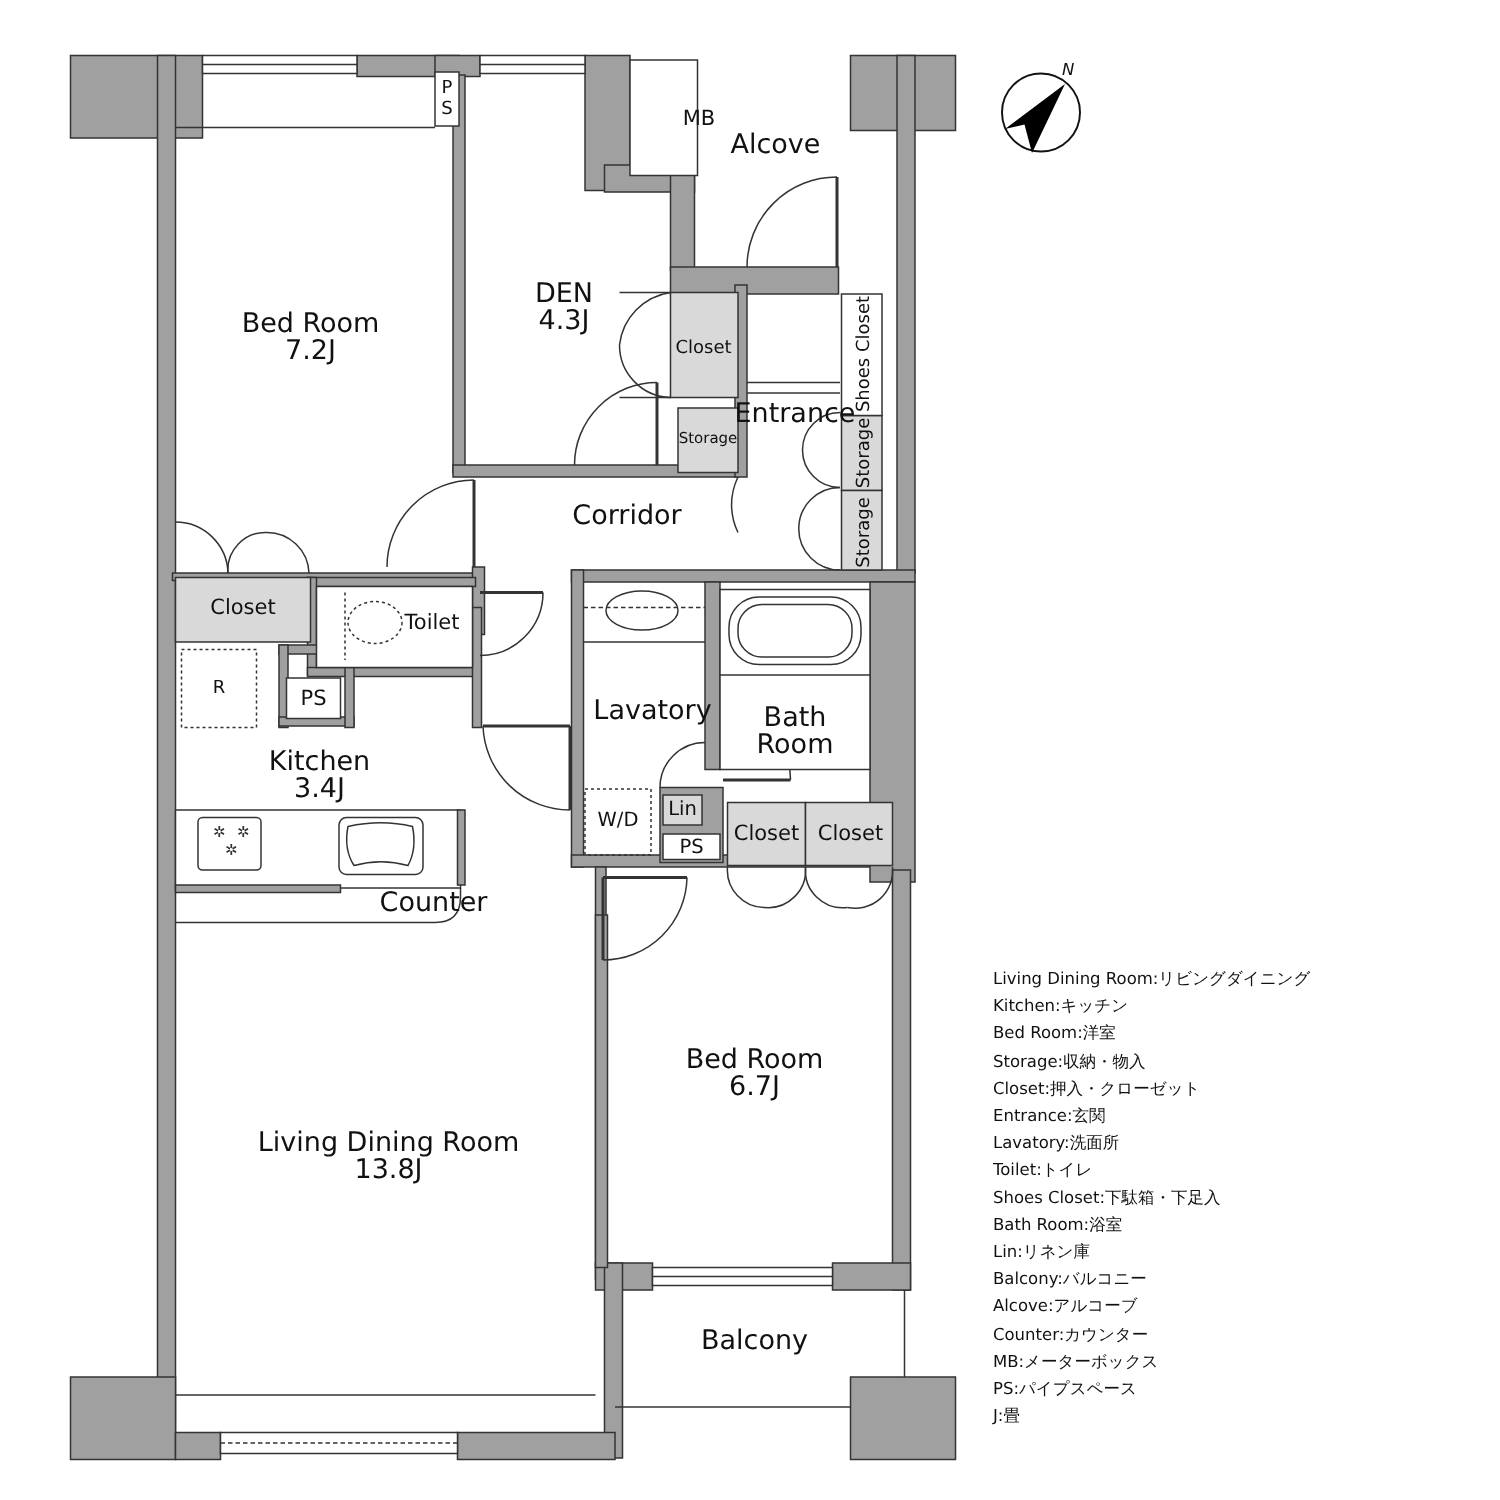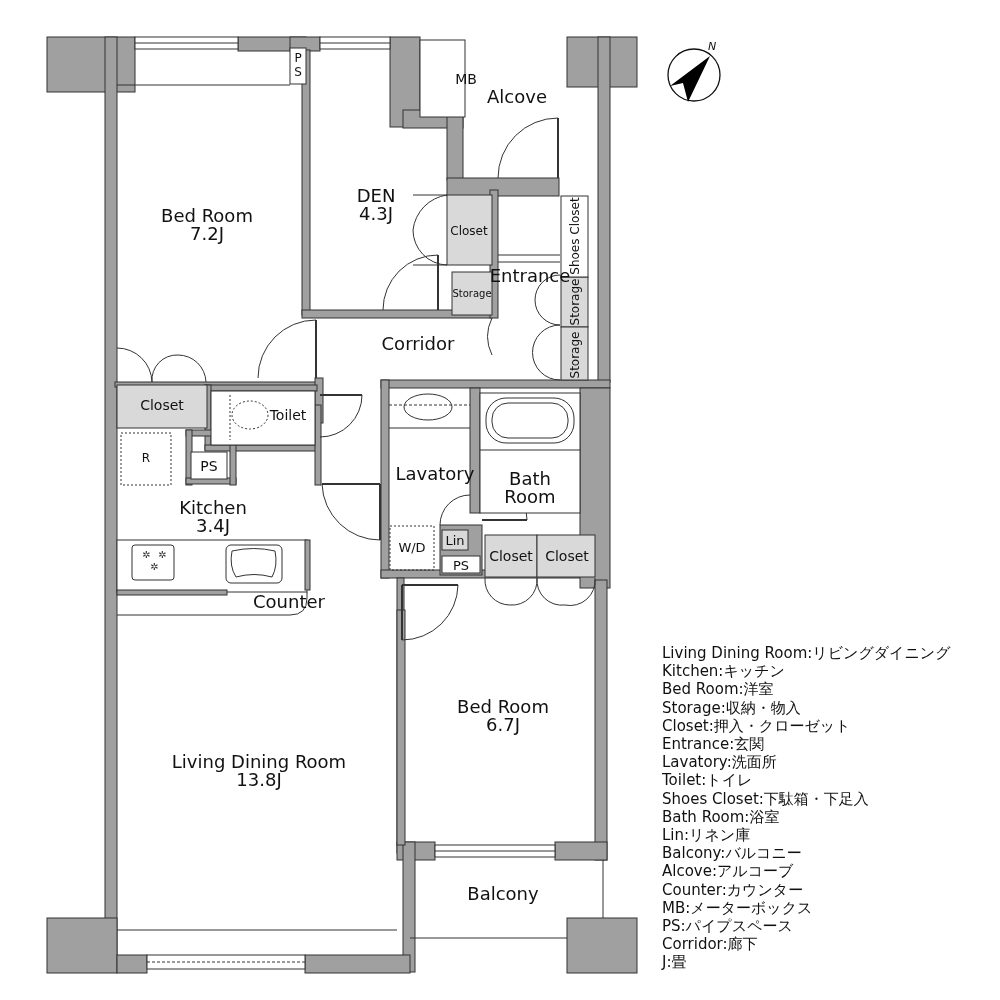--- a/index.html
+++ b/index.html
@@ -3,21 +3,21 @@
 <meta charset="utf-8">
 <style>
   html, body { margin:0; padding:0; background:#ffffff; }
   body { width:1000px; height:1000px; position:relative; overflow:hidden;
          font-family:"DejaVu Sans", sans-serif; color:#111; }
   #plan { position:absolute; left:0; top:0; }
   .room-label { position:absolute; text-align:center; font-size:18px; line-height:18px; white-space:nowrap; transform:translate(-50%,-50%); }
   .small-label { position:absolute; font-size:14px; line-height:16px; white-space:nowrap; transform:translate(-50%,-50%); }
   .tiny-label { position:absolute; font-size:10px; white-space:nowrap; transform:translate(-50%,-50%); }
   .vert-label { position:absolute; font-size:12px; white-space:nowrap; transform:translate(-50%,-50%) rotate(-90deg); }
-  #legend { position:absolute; left:662px; top:644px; font-size:15px; line-height:18.2px; }
+  #legend { position:absolute; left:662px; top:644px; font-size:11px; line-height:18.2px; }
   #legend div { white-space:nowrap; }
 </style>
 </head>
 <body>
 
 <svg id="plan" width="1000" height="1000" viewBox="0 0 1000 1000" xmlns="http://www.w3.org/2000/svg">
   <g fill="#a0a0a0" stroke="#333" stroke-width="1">
 
     <rect x="47" y="37" width="88" height="55"></rect>
     <rect x="105" y="37" width="12" height="935"></rect>
@@ -251,15 +251,14 @@
   <div>Lavatory:洗面所</div>
   <div>Toilet:トイレ</div>
   <div>Shoes Closet:下駄箱・下足入</div>
   <div>Bath Room:浴室</div>
   <div>Lin:リネン庫</div>
   <div>Balcony:バルコニー</div>
   <div>Alcove:アルコーブ</div>
   <div>Counter:カウンター</div>
   <div>MB:メーターボックス</div>
   <div>PS:パイプスペース</div>
-  <div>Corridor:廊下</div>
   <div>J:畳</div>
 </div>
 
 </body></html>

